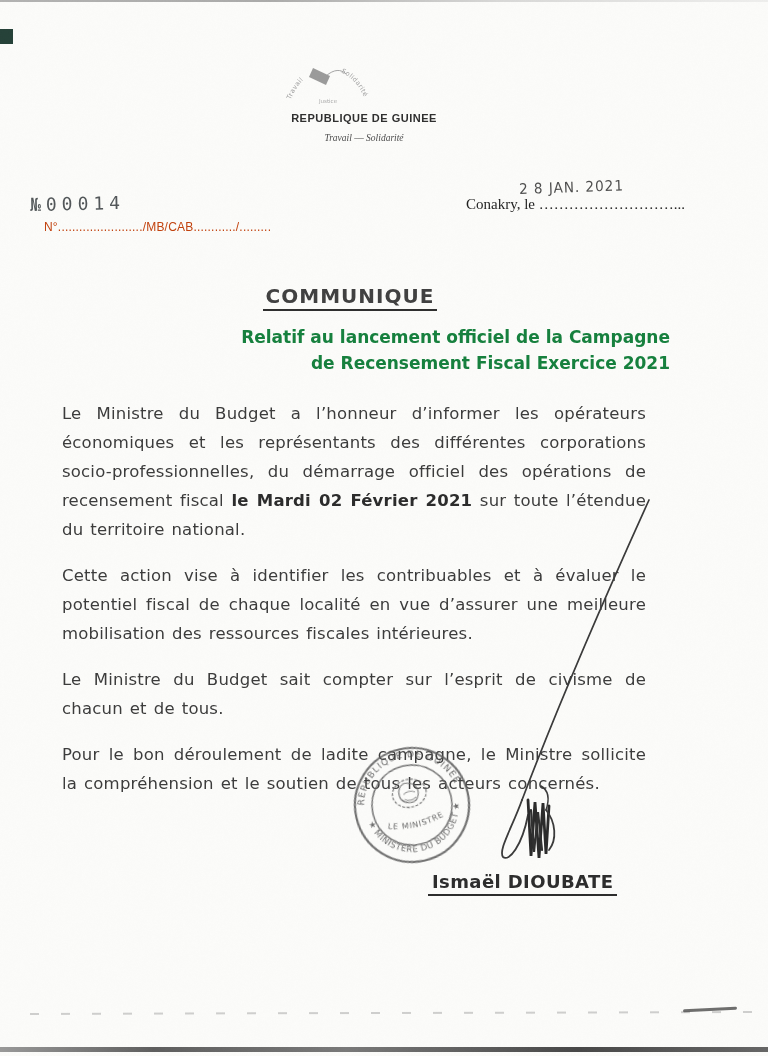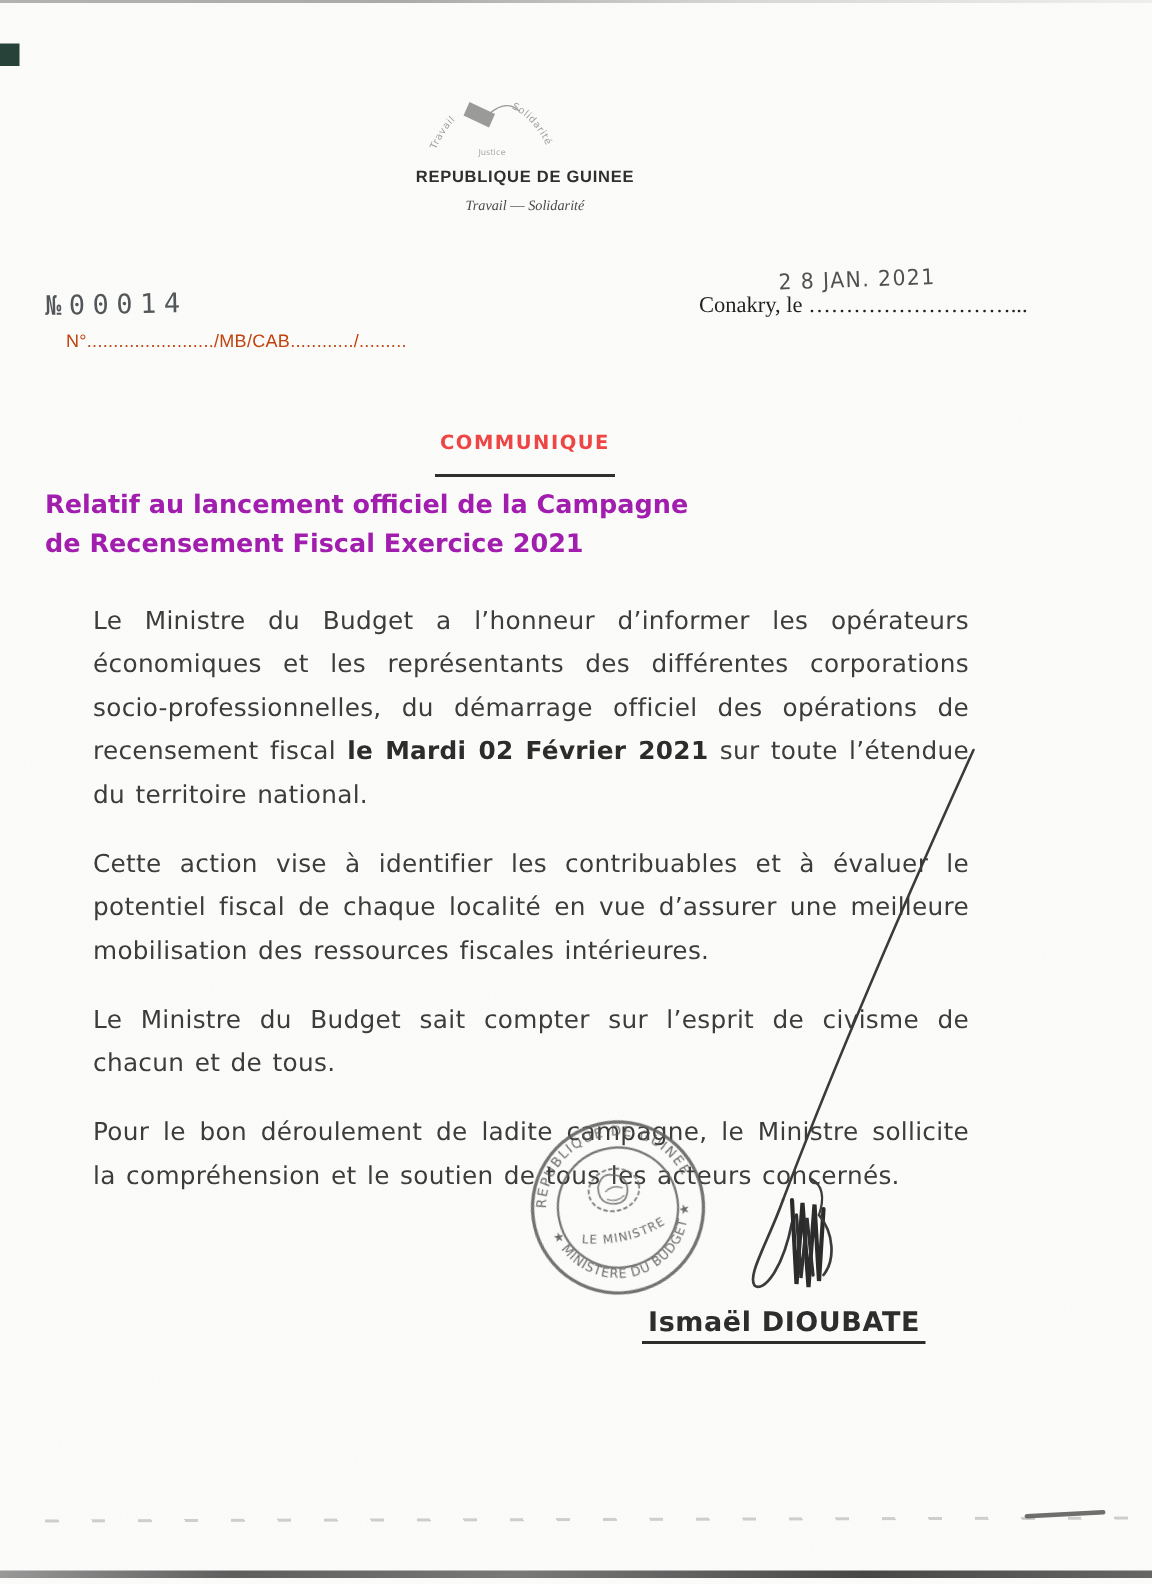--- a/index.html
+++ b/index.html
@@ -33,21 +33,21 @@
   }
   .bottom-edge {
     left: 0; top: 1047px; width: 768px; height: 5px;
     background: linear-gradient(90deg, #8e8e8e 0%, #4c4c4c 20%, #6a6a6a 45%, #333 75%, #555 100%);
     opacity: .9;
   }
   .noise { left: 0; top: 0; pointer-events: none; opacity: .6; }
 
   
   .emblem { left: 283px; top: 54px; }
-  .header-block { left: 175px; top: 112px; width: 350px; text-align: center; }
+  .header-block { left: 189px; top: 112px; width: 350px; text-align: center; }
   .republic {
     font-family: "Liberation Sans", sans-serif;
     font-size: 11px; font-weight: bold; letter-spacing: .5px; color: #2e2e2e;
   }
   .motto-row {
     margin-top: 9px; font-size: 9.5px; font-style: italic; color: #4a4a4a;
     display: flex; justify-content: center; 
     font-family: "Liberation Serif", serif;
   }
   .ministry {
@@ -72,26 +72,26 @@
   }
   .place-line {
     left: 466px; top: 196px;
     font-family: "Liberation Serif", serif;
     font-size: 15px; color: #1f1f1f; white-space: nowrap;
   }
 
   
   .communique-wrap { left: 0; top: 284px; width: 700px; text-align: center; }
   .communique {
-    display: inline-block; font-size: 13px; font-weight: bold; letter-spacing: 1px;
-    color: #ef4444; border-bottom: 2.5px solid #2e2e2e; padding: 0 3px 13px 3px;
+    display: inline-block; font-size: 20px; font-weight: bold; letter-spacing: 1px;
+    color: #404040; border-bottom: 2.5px solid #2e2e2e; padding: 0 3px 1px 3px;
   }
   .subtitle {
-    left: 30px; top: 324px; width: 640px; text-align: left;
-    font-size: 17px; font-weight: bold; line-height: 26px; color: #a21caf;
+    left: 30px; top: 324px; width: 640px; text-align: right;
+    font-size: 17px; font-weight: bold; line-height: 26px; color: #15803d;
   }
 
   
   .doc-body { left: 62px; top: 399px; width: 584px; }
   .doc-body p {
     font-size: 16.5px; line-height: 29px; color: #3b3b3b;
     text-align: justify; letter-spacing: .2px; word-spacing: 1.5px;
     margin-bottom: 17px;
   }
   .doc-body b { color: #2b2b2b; }

